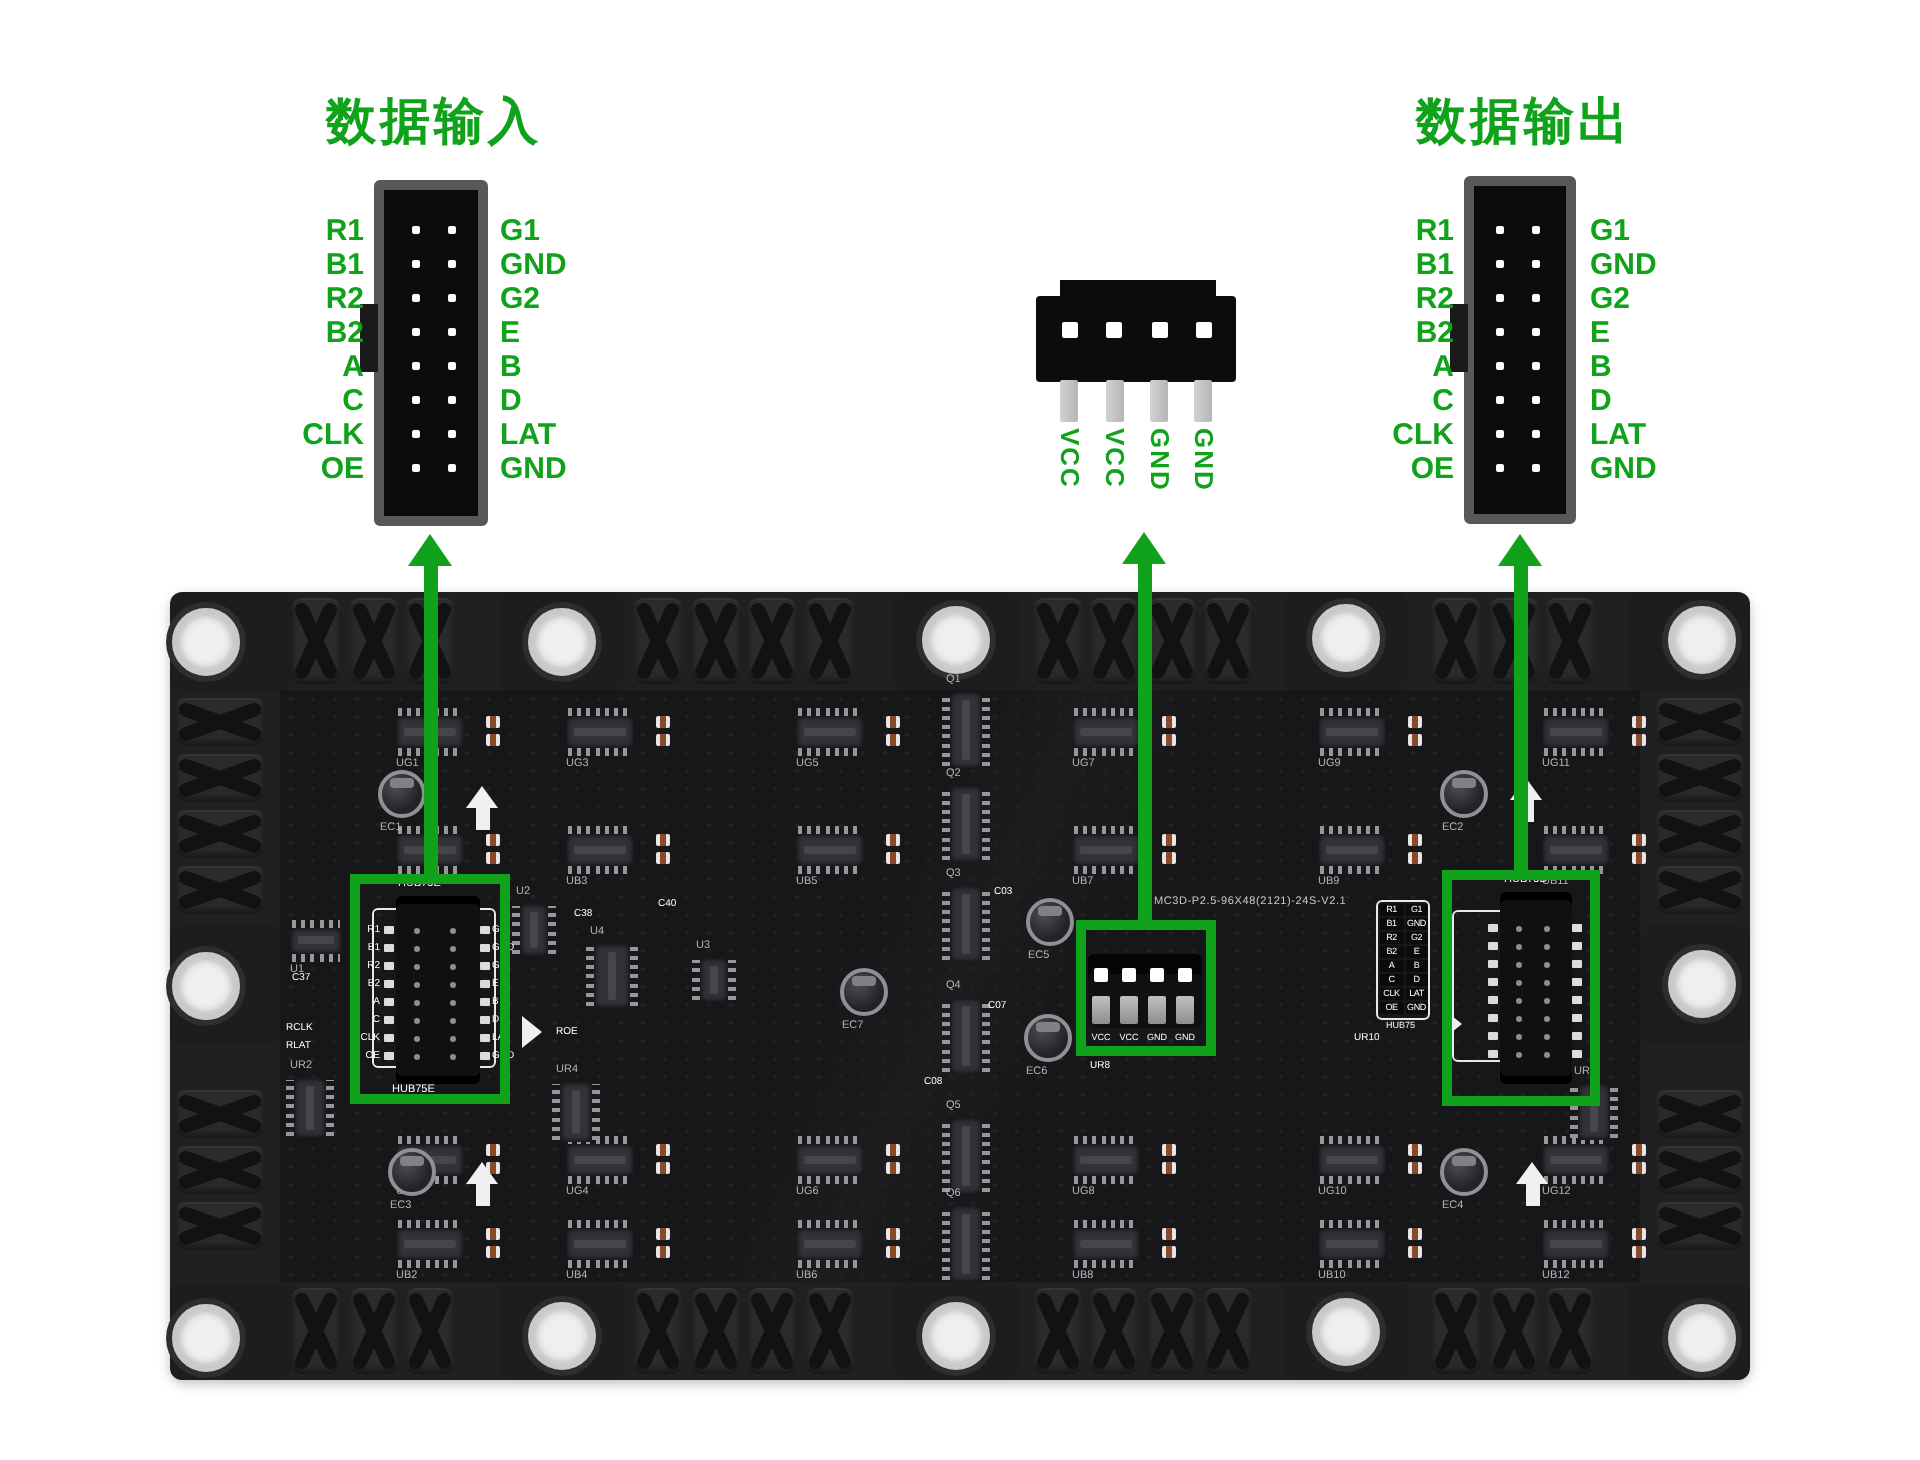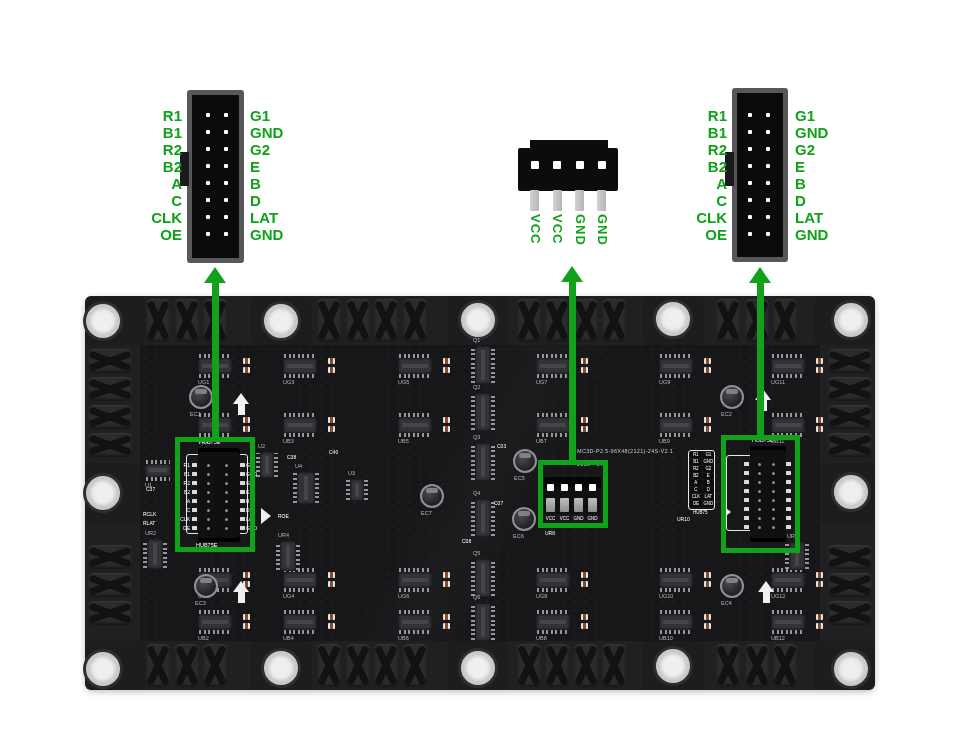--- a/index.html
+++ b/index.html
@@ -52,20 +52,22 @@
   .wa-shaft{position:absolute;width:7px;height:12px;background:#f0f0f2}
   .wr-head{position:absolute;width:0;height:0;border-top:8px solid transparent;border-bottom:8px solid transparent;border-left:10px solid #f0f0f2}
   .wr-shaft{position:absolute;height:7px;background:#f0f0f2}
   .slot{position:absolute;width:9px;height:14px;background:linear-gradient(#bfbfc1,#8d8d8f);border-radius:1px}
 </style>
 </head>
 <body>
 
 <div id="stage">
 
+  <div class="title" style="left:163px;top:44px">数据输入</div>
+  <div class="title" style="left:708px;top:44px">数据输出</div>
 
   <div class="idc" style="left:187px;top:90px;width:57px;height:173px"></div>
   <div class="notch" style="left:180px;top:152px;width:9px;height:34px"></div>
 
   <div class="idc" style="left:732px;top:88px;width:56px;height:174px"></div>
   <div class="notch" style="left:725px;top:152px;width:9px;height:34px"></div>
 
   <div class="pwr-tab" style="left:530px;top:140px;width:78px;height:10px"></div>
   <div class="pwr-body" style="left:518px;top:148px;width:100px;height:43px"></div>
 

